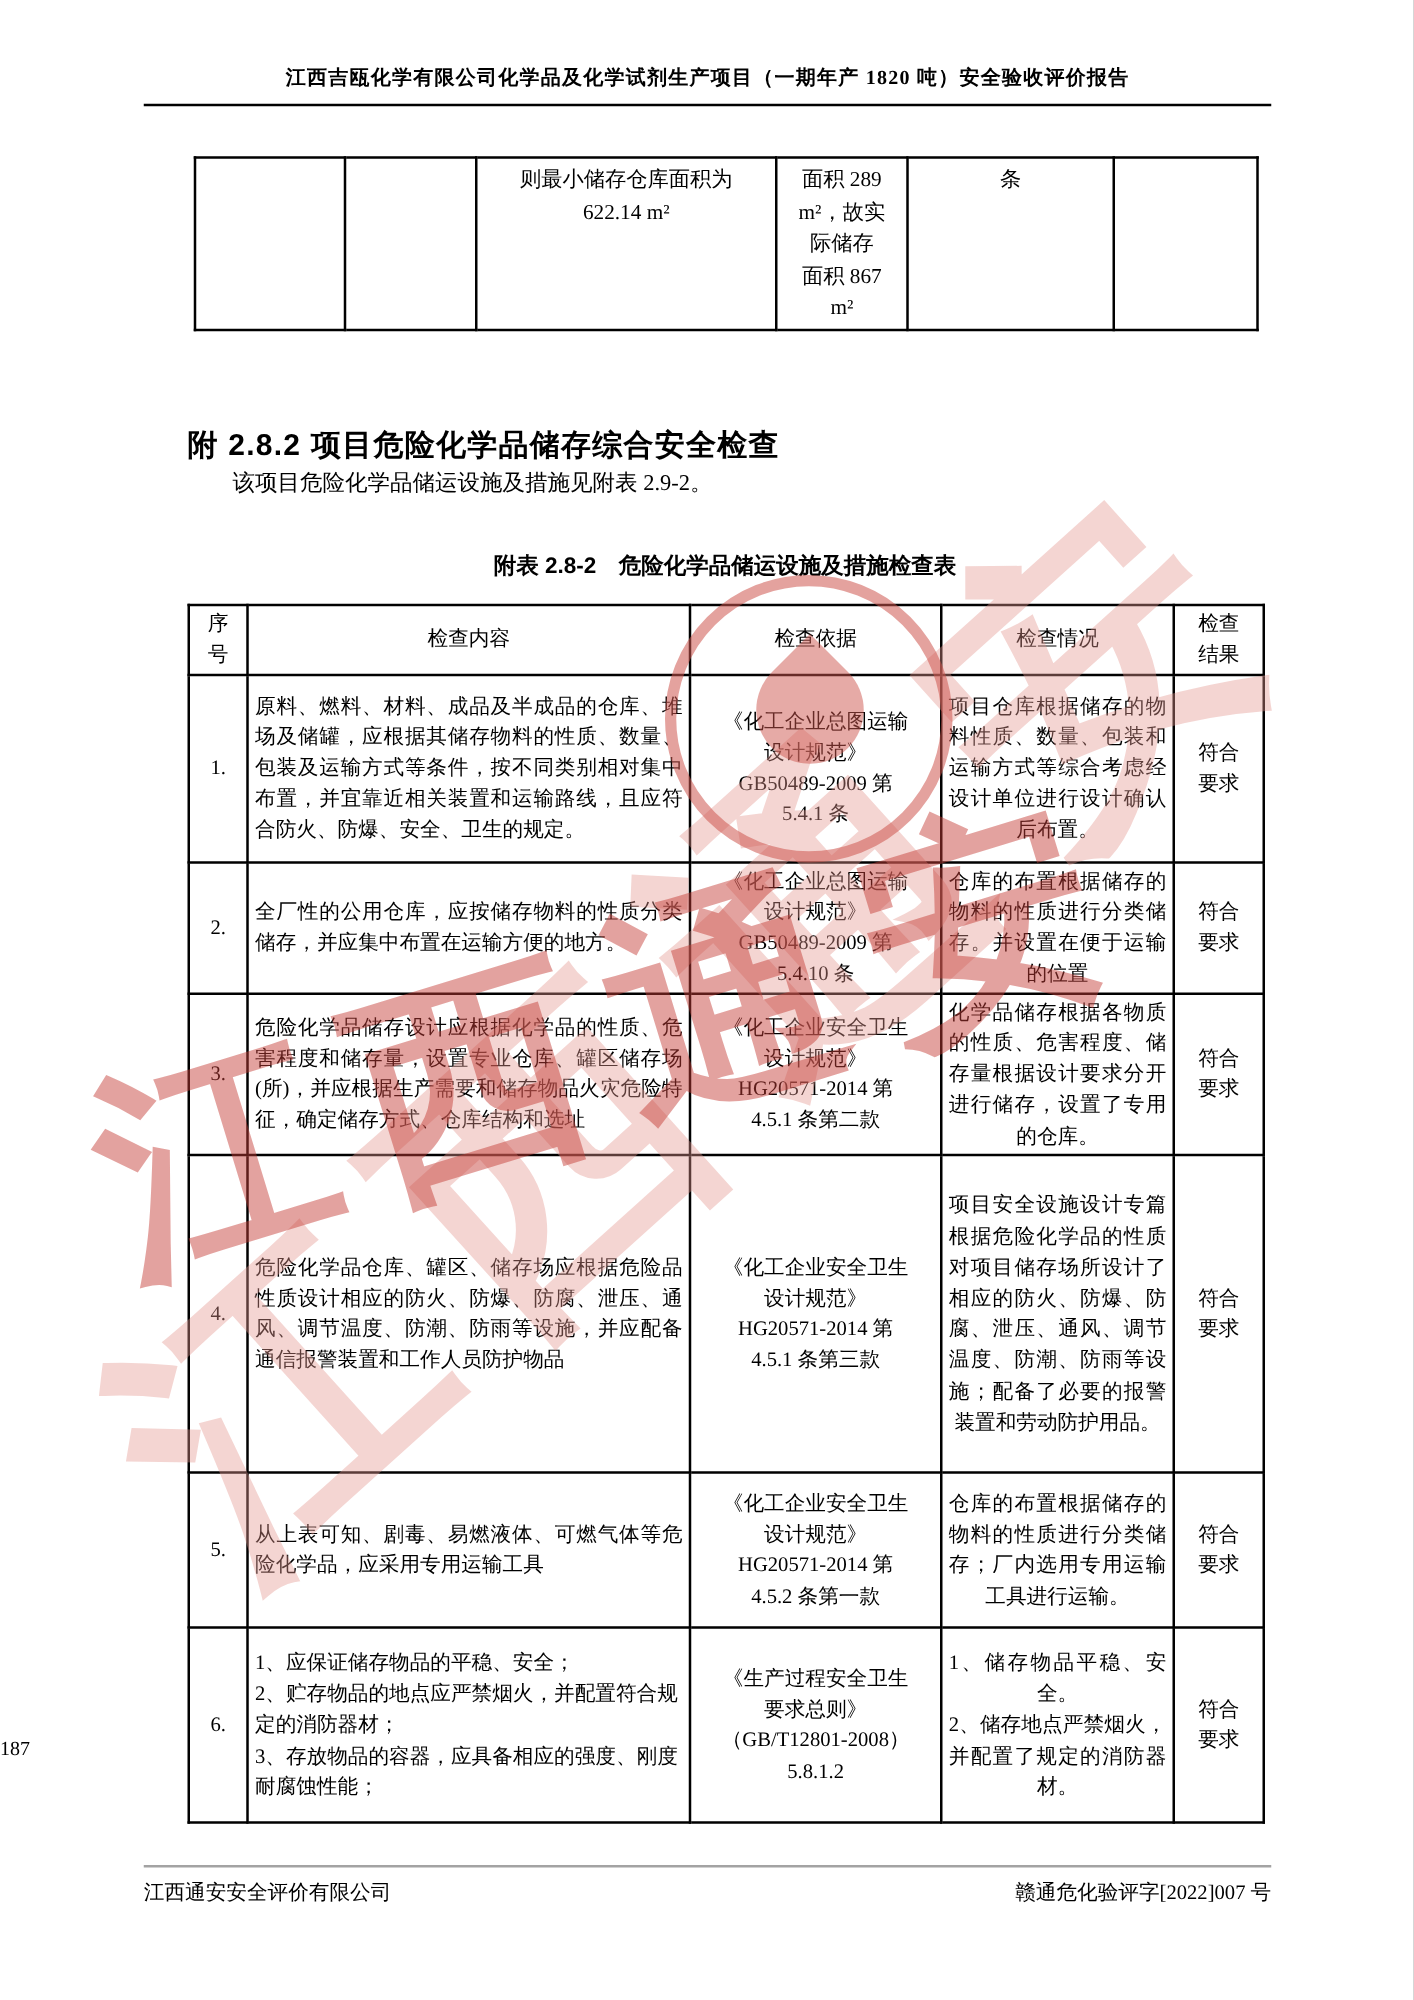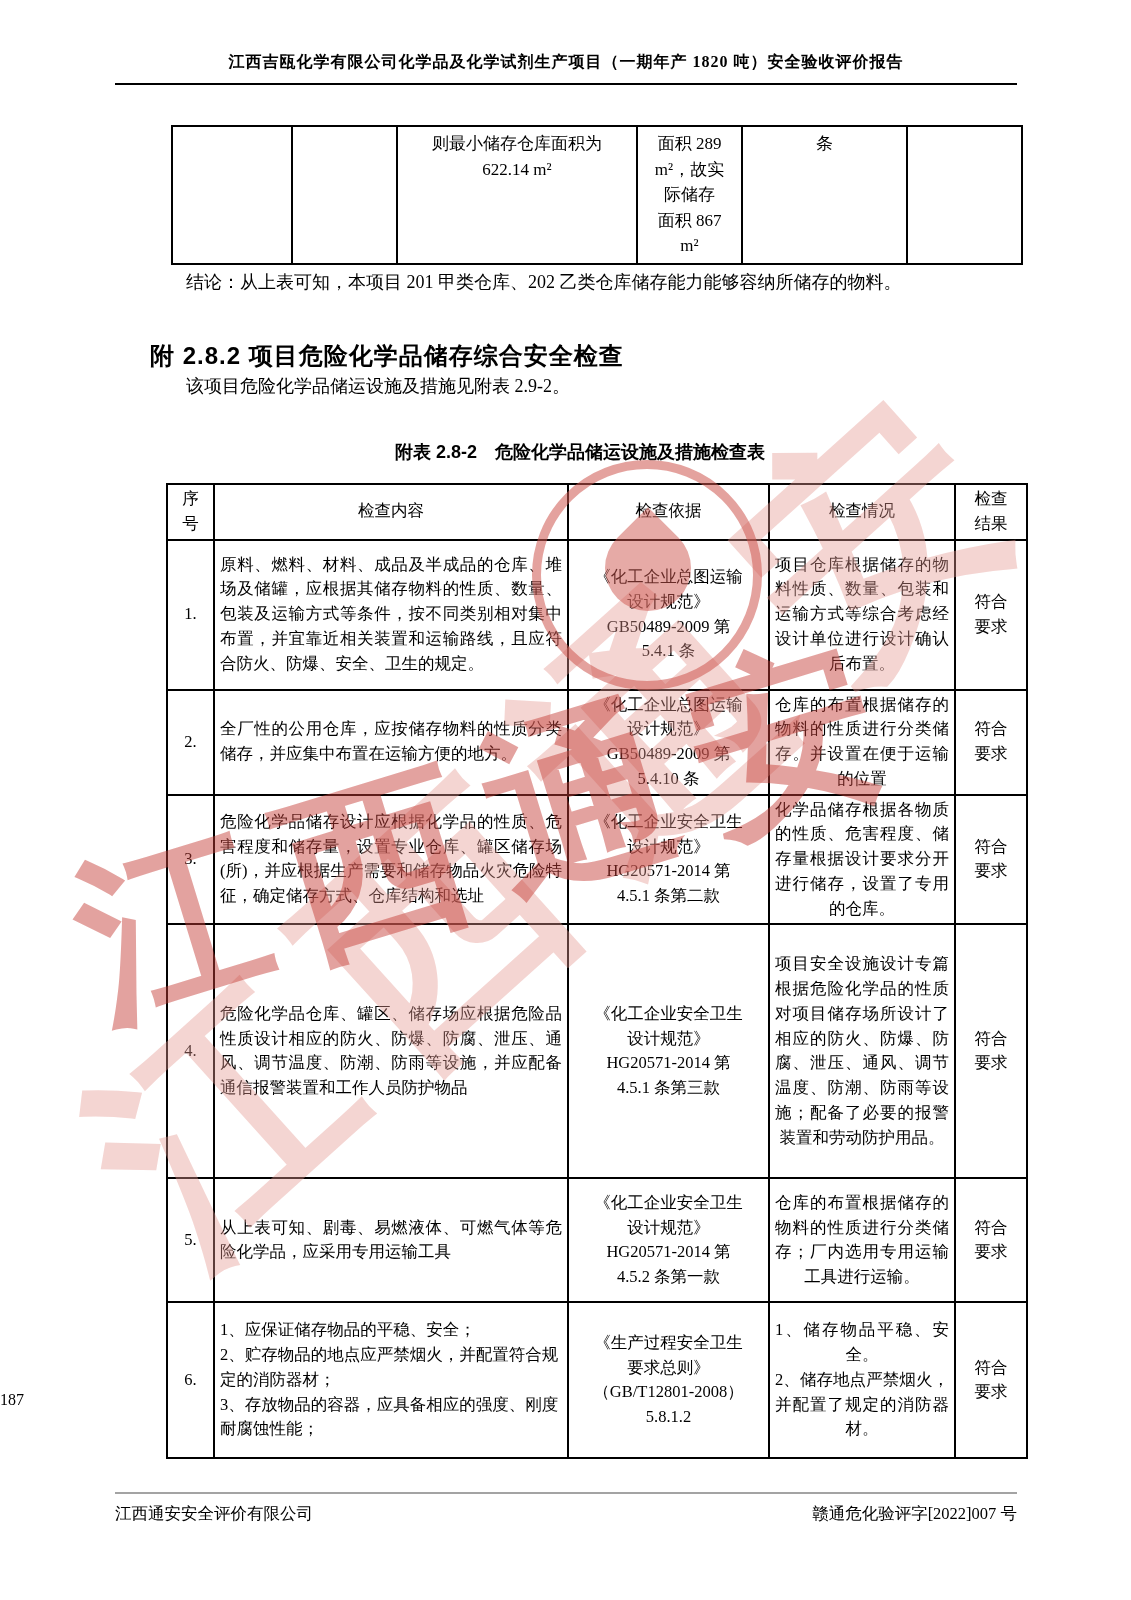--- a/index.html
+++ b/index.html
@@ -12,21 +12,21 @@
   }
 
   
   .header {
     position:absolute; top:52px; left:115px; width:902px;
     text-align:center; font-size:16px; letter-spacing:1px;
     padding-bottom:10px; border-bottom:2px solid #000; font-weight:bold;
   }
 
   
-  table { border-collapse:collapse; table-layout:fixed;margin-left:16px; }
+  table { border-collapse:collapse; table-layout:fixed; }
   td, th { border:2px solid #000; }
 
   .top-table { position:absolute; top:125px; left:155px; width:850px;
     font-size:17px; line-height:1.5; }
   .top-table td { vertical-align:top; text-align:center; padding:4px 4px;
     white-space:pre-line; height:130px; }
 
   
   .conclusion { position:absolute; top:262px; left:150px; width:860px;
     font-size:18px; line-height:2.25; text-indent:2em; text-align:justify; }
@@ -119,21 +119,20 @@
 m²，故实
 际储存
 面积 867
 m²</td>
       <td>条</td>
       <td></td>
     </tr>
   </tbody>
     </table>
 
-  <p class="conclusion">结论：从上表可知，本项目 201 甲类仓库、202 乙类仓库储存能力能够容纳所储存的物料。</p>
 
   <h2 class="section-heading">附 2.8.2 项目危险化学品储存综合安全检查</h2>
 
   <p class="intro">该项目危险化学品储运设施及措施见附表 2.9-2。</p>
 
   <div class="table-caption">附表 2.8-2　危险化学品储运设施及措施检查表</div>
 
   <table class="main-table">
     <colgroup>
       <col class="c-no">

